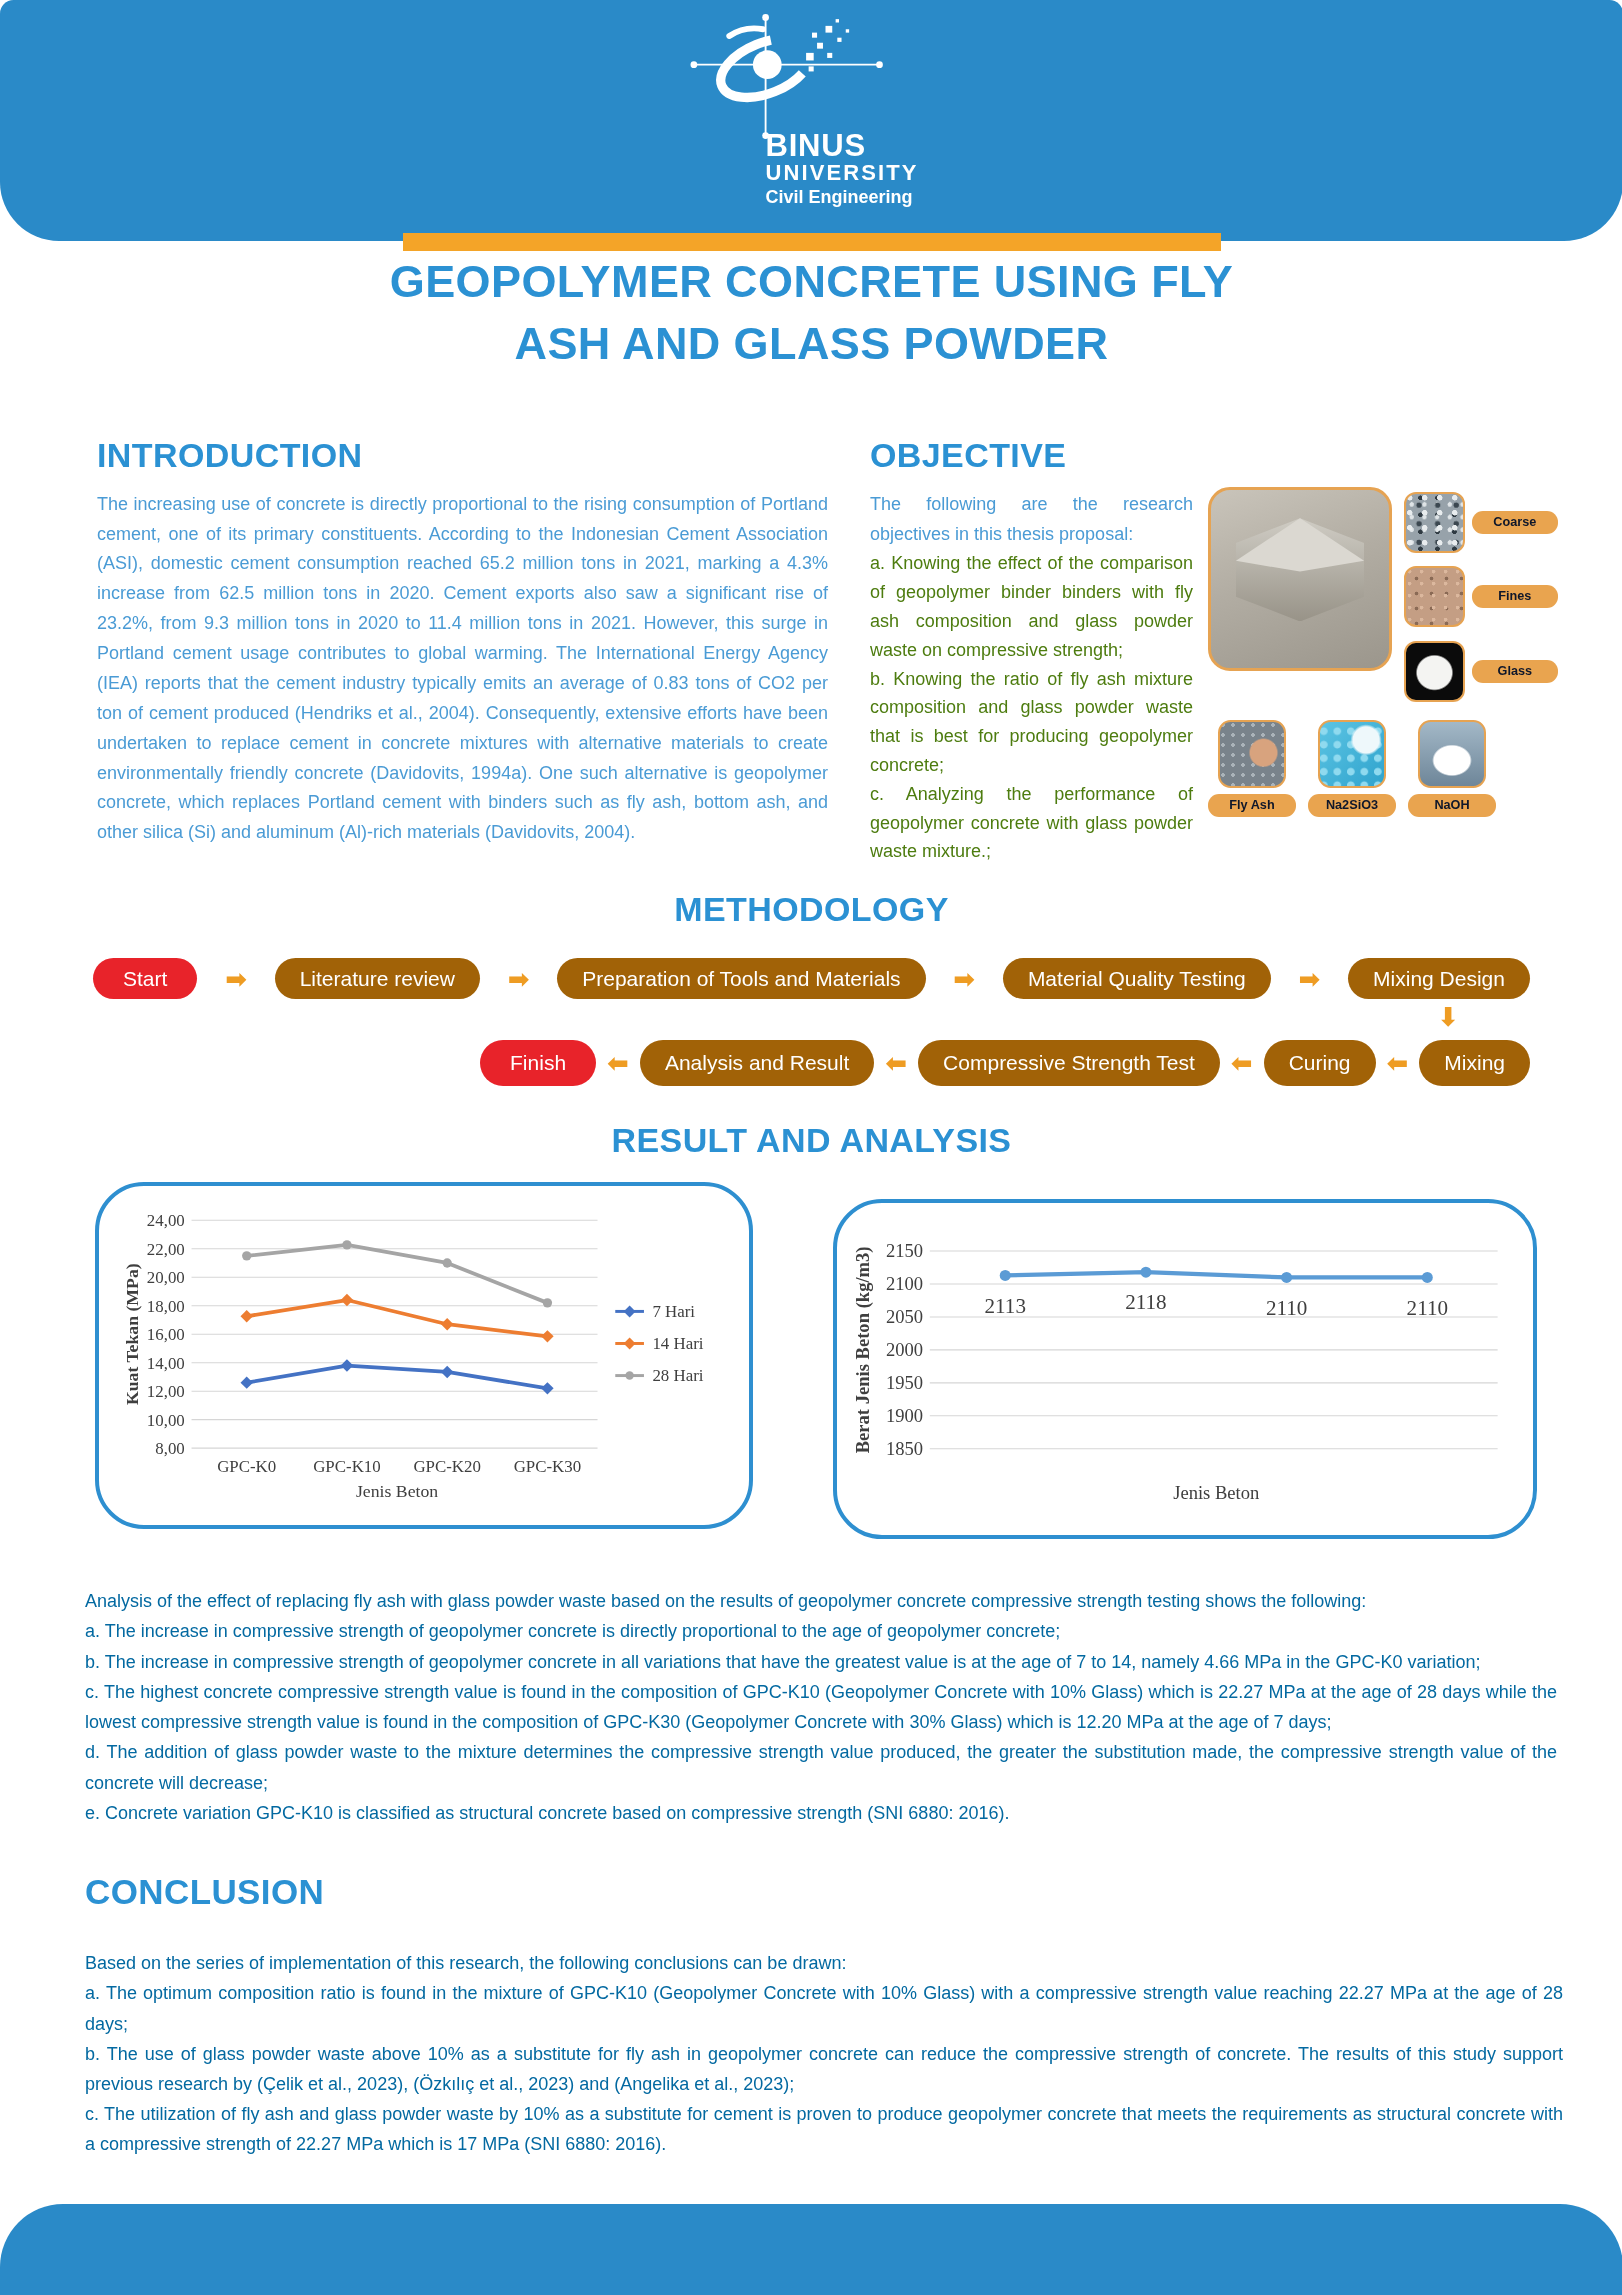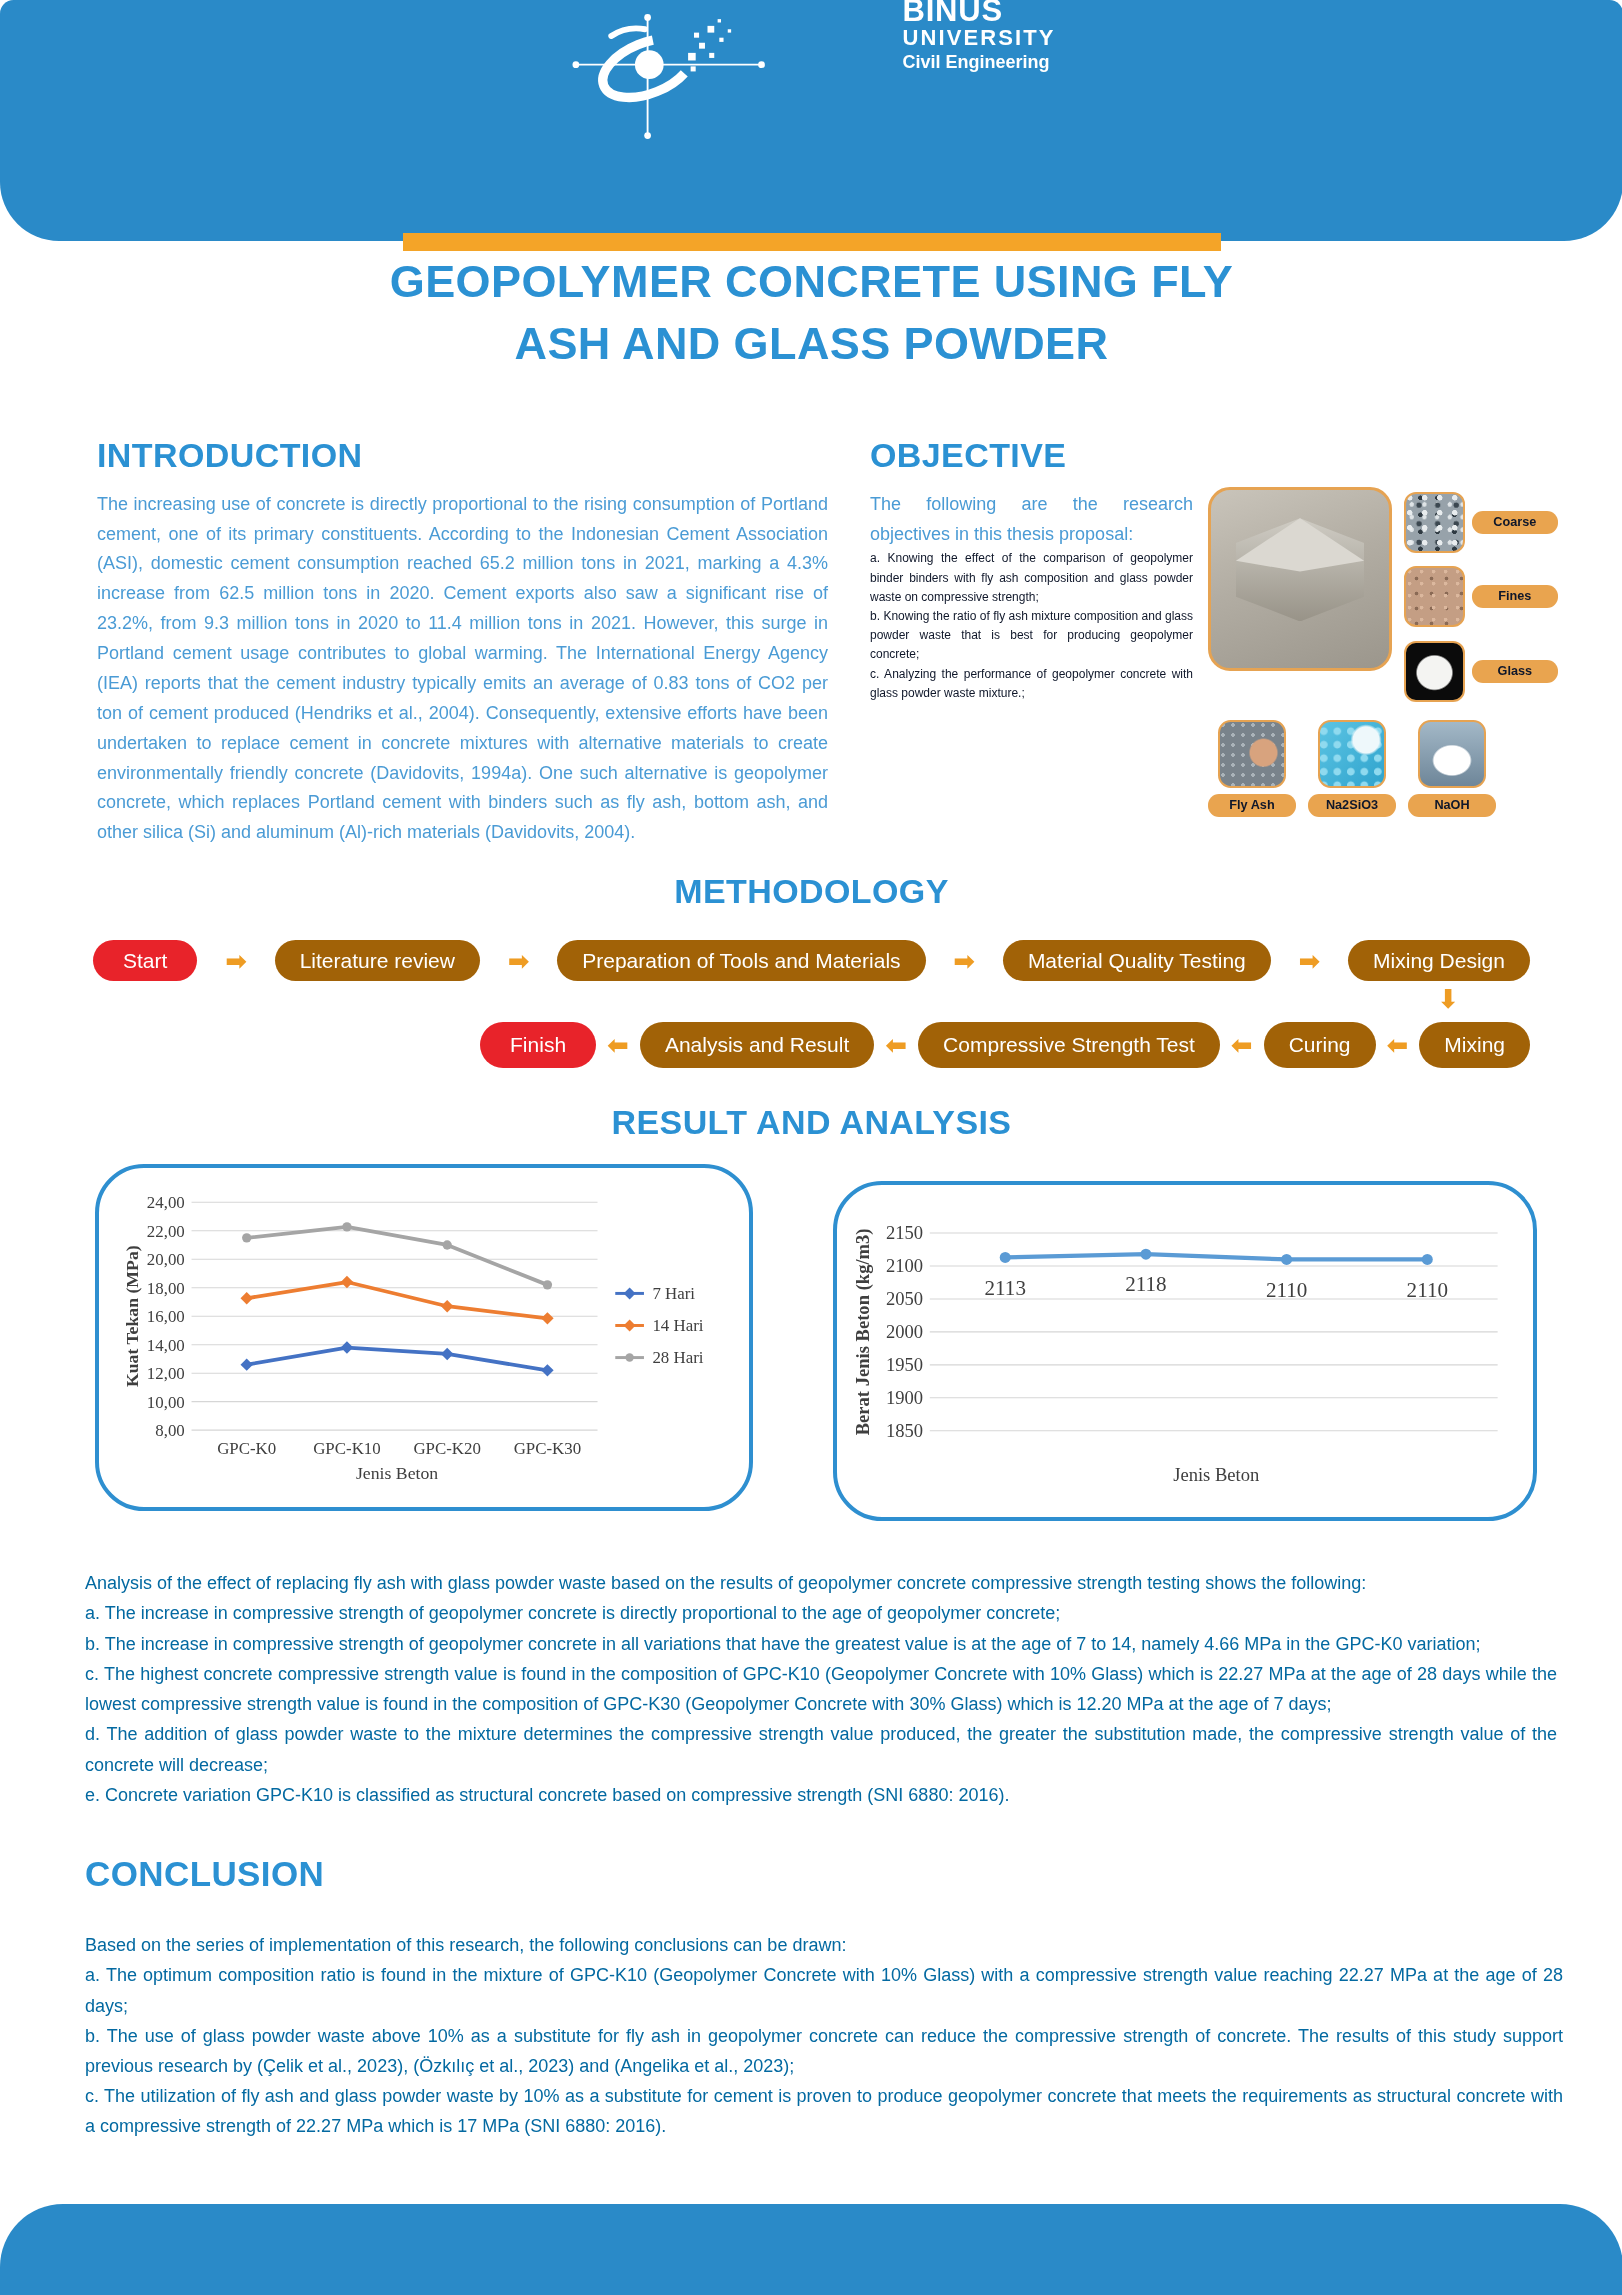--- a/index.html
+++ b/index.html
@@ -6,40 +6,40 @@
   html,body{background:#ffffff;}
   body{
     width:1623px;height:2295px;position:relative;overflow:hidden;
     font-family:"Liberation Sans",sans-serif;
   }
   
   .header{
     height:241px;background:#2A8AC8;border-radius:13.5px 13.5px 59px 59px;
     display:flex;align-items:flex-start;justify-content:center;
   }
-  .logo{display:flex;flex-direction:row;align-items:flex-start;margin-top:8.5px;}
+  .logo{display:flex;flex-direction:column;align-items:flex-start;margin-top:8.5px;}
   .logo svg{display:block;margin-left:0;}
   .logo-text{color:#fff;margin-left:81px;margin-top:-13.5px;line-height:1.04;}
   .logo-brand{font-size:31px;font-weight:bold;letter-spacing:0.8px;}
   .logo-sub{font-size:22px;font-weight:bold;letter-spacing:2.1px;}
   .logo-dept{font-size:18px;font-weight:bold;margin-top:2.5px;}
   .orange-bar{width:818px;height:18px;background:#F4A428;margin:-8.5px auto 0;position:relative;z-index:2;}
   
   .poster-title{
     text-align:center;color:#2B91D3;font-weight:bold;
     font-size:45px;line-height:1.38;letter-spacing:0.4px;
   }
   
   .top-row{display:flex;padding-left:97px;margin-top:61px;}
   .col-intro{width:731px;}
   .col-obj{width:323px;margin-left:42px;}
   .col-imgs{width:363px;margin-left:15px;padding-top:51px;}
   .sec-head{color:#2B91D3;font-weight:bold;font-size:34px;letter-spacing:0.4px;}
   .body-text{color:#4A9BD5;font-size:18px;line-height:1.66;text-align:justify;margin-top:15px;}
-  .obj-item{color:#0f172a;font-size:12px;line-height:1.6;text-align:justify;}
+  .obj-item{color:#4d7c0f;font-size:18px;line-height:1.6;text-align:justify;}
   .col-obj .obj-item{margin-top:0;}
   
   .imgs-top{display:flex;}
   .big-img{
     width:184px;height:184px;border:3.4px solid #E6A352;border-radius:22px;position:relative;overflow:hidden;
     background:linear-gradient(160deg,#c9c4ba 0%,#b2ada3 45%,#9b968c 100%);
   }
   .big-img::before{content:"";position:absolute;left:14%;right:14%;top:16%;bottom:26%;
     background:linear-gradient(180deg,#cfccc4,#989388);
     clip-path:polygon(50% 0,100% 24%,100% 76%,50% 100%,0 76%,0 24%);}

